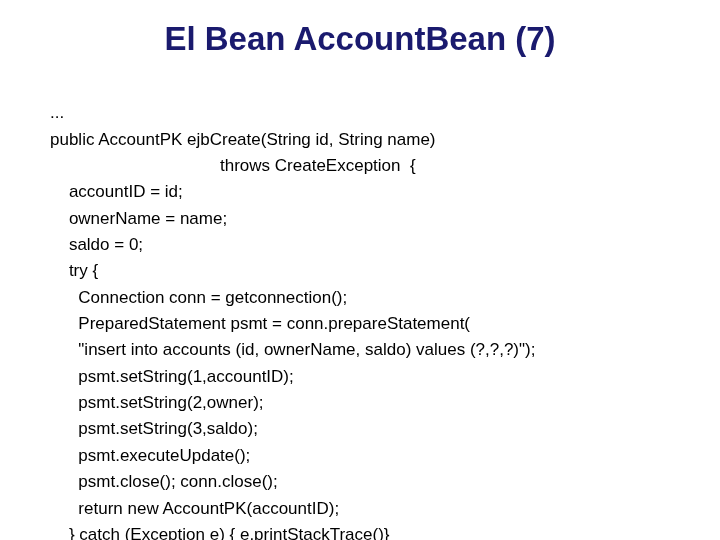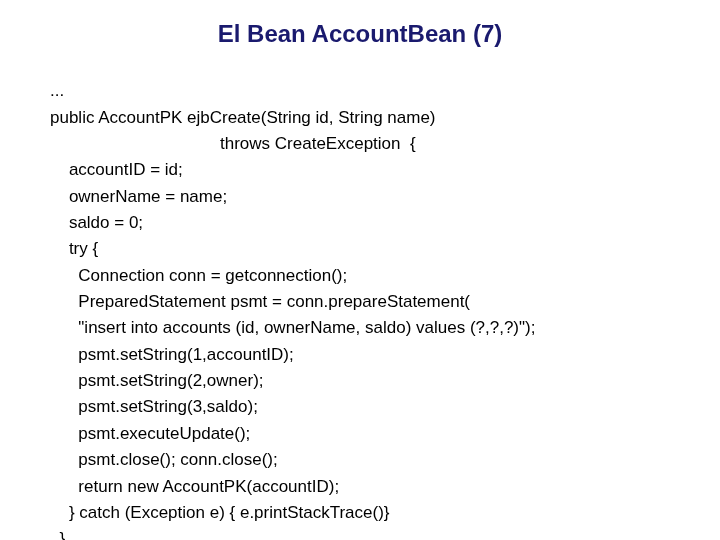--- a/index.html
+++ b/index.html
@@ -20,25 +20,25 @@
       width: 720px;
       height: 540px;
       background-color: #ffffff;
       display: flex;
       flex-direction: column;
       align-items: center;
       padding: 20px 40px;
     }
 
     .slide-title {
-      font-size: 24px;
+      font-size: 33px;
       color: #1a1a6e;
       font-weight: bold;
       text-align: left;
-      margin-bottom: 4px;
+      margin-bottom: 16px;
       font-family: Arial, Helvetica, sans-serif;
     }
 
     .code-block {
       width: 100%;
       font-family: Liberation Sans, sans-serif;
       font-size: 17px;
       line-height: 1.55;
       color: #000000;
       background-color: #ffffff;

